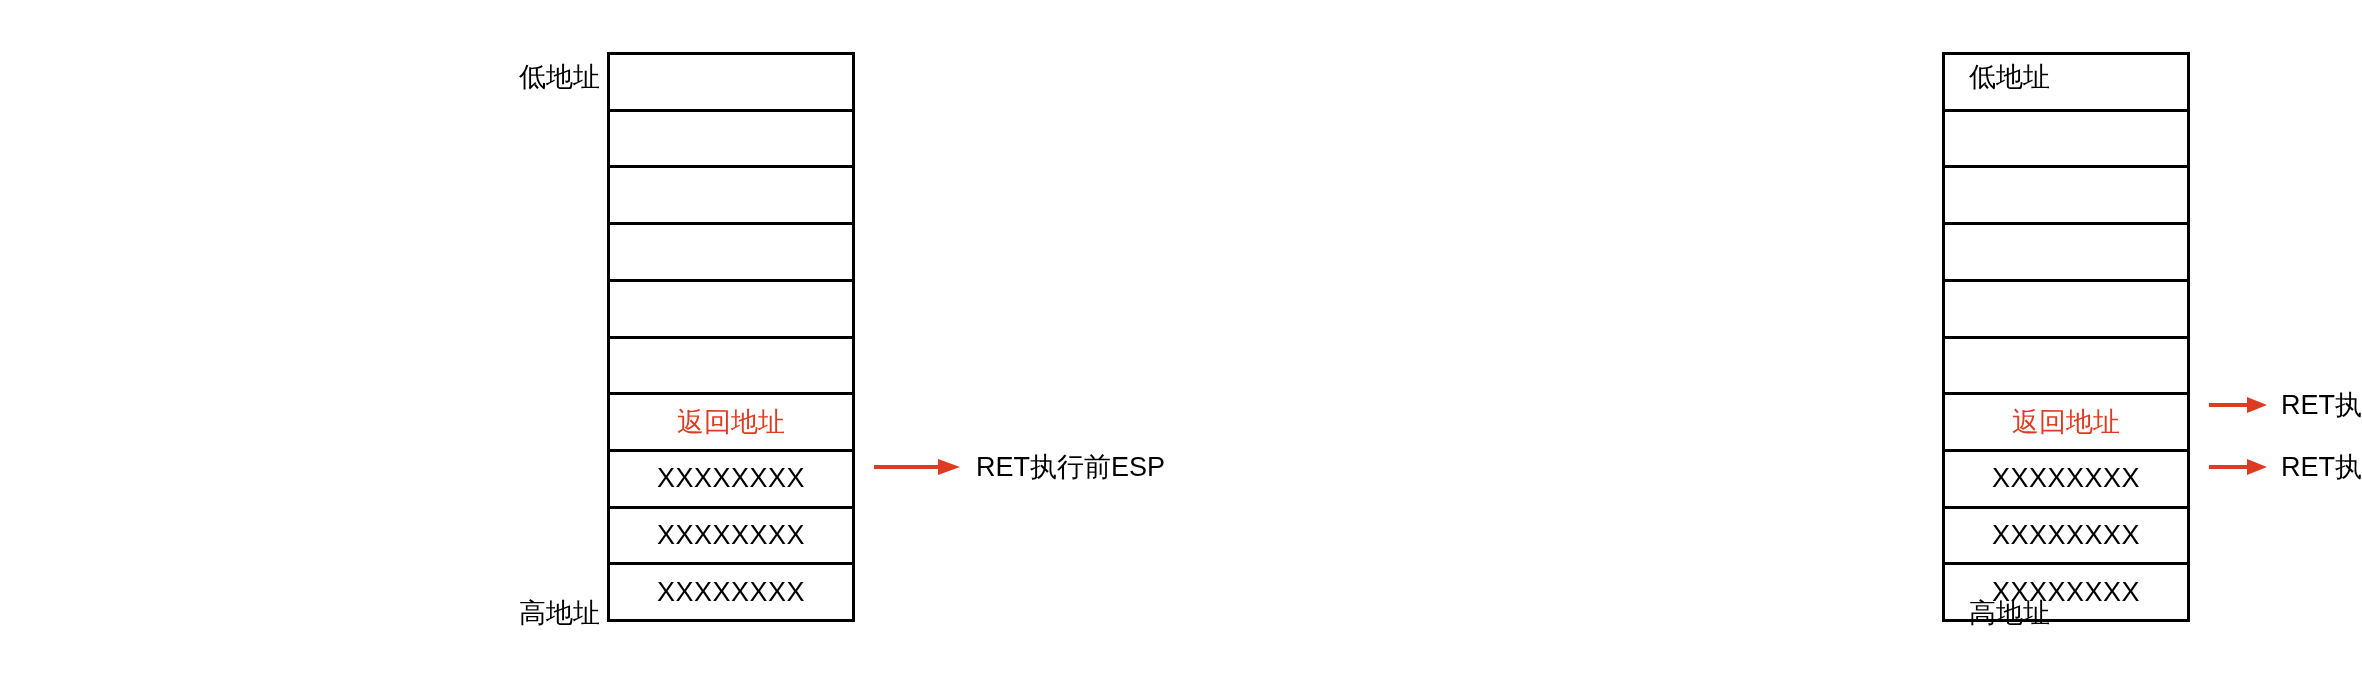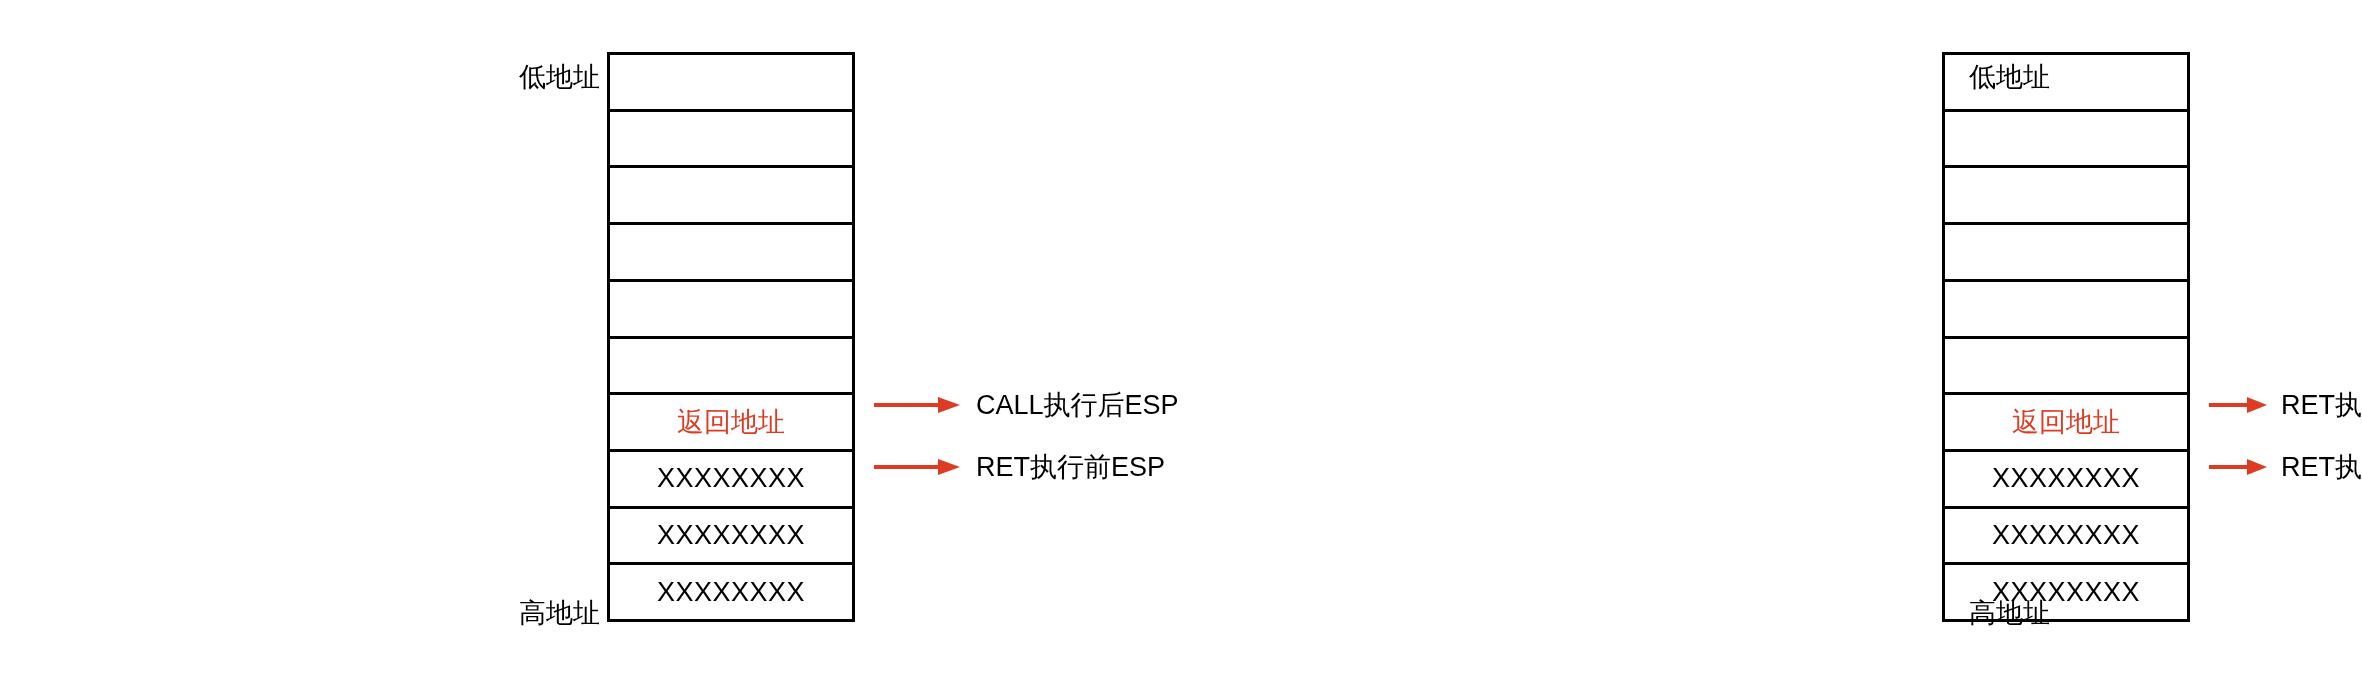--- a/index.html
+++ b/index.html
@@ -126,27 +126,20 @@
       <div class="cell"></div>
       <div class="cell"></div>
       <div class="cell"></div>
       <div class="cell"></div>
       <div class="cell ret-addr">返回地址</div>
       <div class="cell">XXXXXXXX</div>
       <div class="cell">XXXXXXXX</div>
       <div class="cell">XXXXXXXX</div>
     </div>
 
-    <div class="pointer p-after">
-      <svg class="arrow" width="90" height="24" viewBox="0 0 90 24">
-        <line x1="2" y1="12" x2="70" y2="12" stroke="#de3c22" stroke-width="4"></line>
-        <polygon points="66,4 88,12 66,20" fill="#de3c22"></polygon>
-      </svg>
-      <span class="ptr-text">CALL执行后ESP</span>
-    </div>
 
     <div class="pointer p-before">
       <svg class="arrow" width="90" height="24" viewBox="0 0 90 24">
         <line x1="2" y1="12" x2="70" y2="12" stroke="#de3c22" stroke-width="4"></line>
         <polygon points="66,4 88,12 66,20" fill="#de3c22"></polygon>
       </svg>
       <span class="ptr-text">RET执行前ESP</span>
     </div>
 
   </div>

